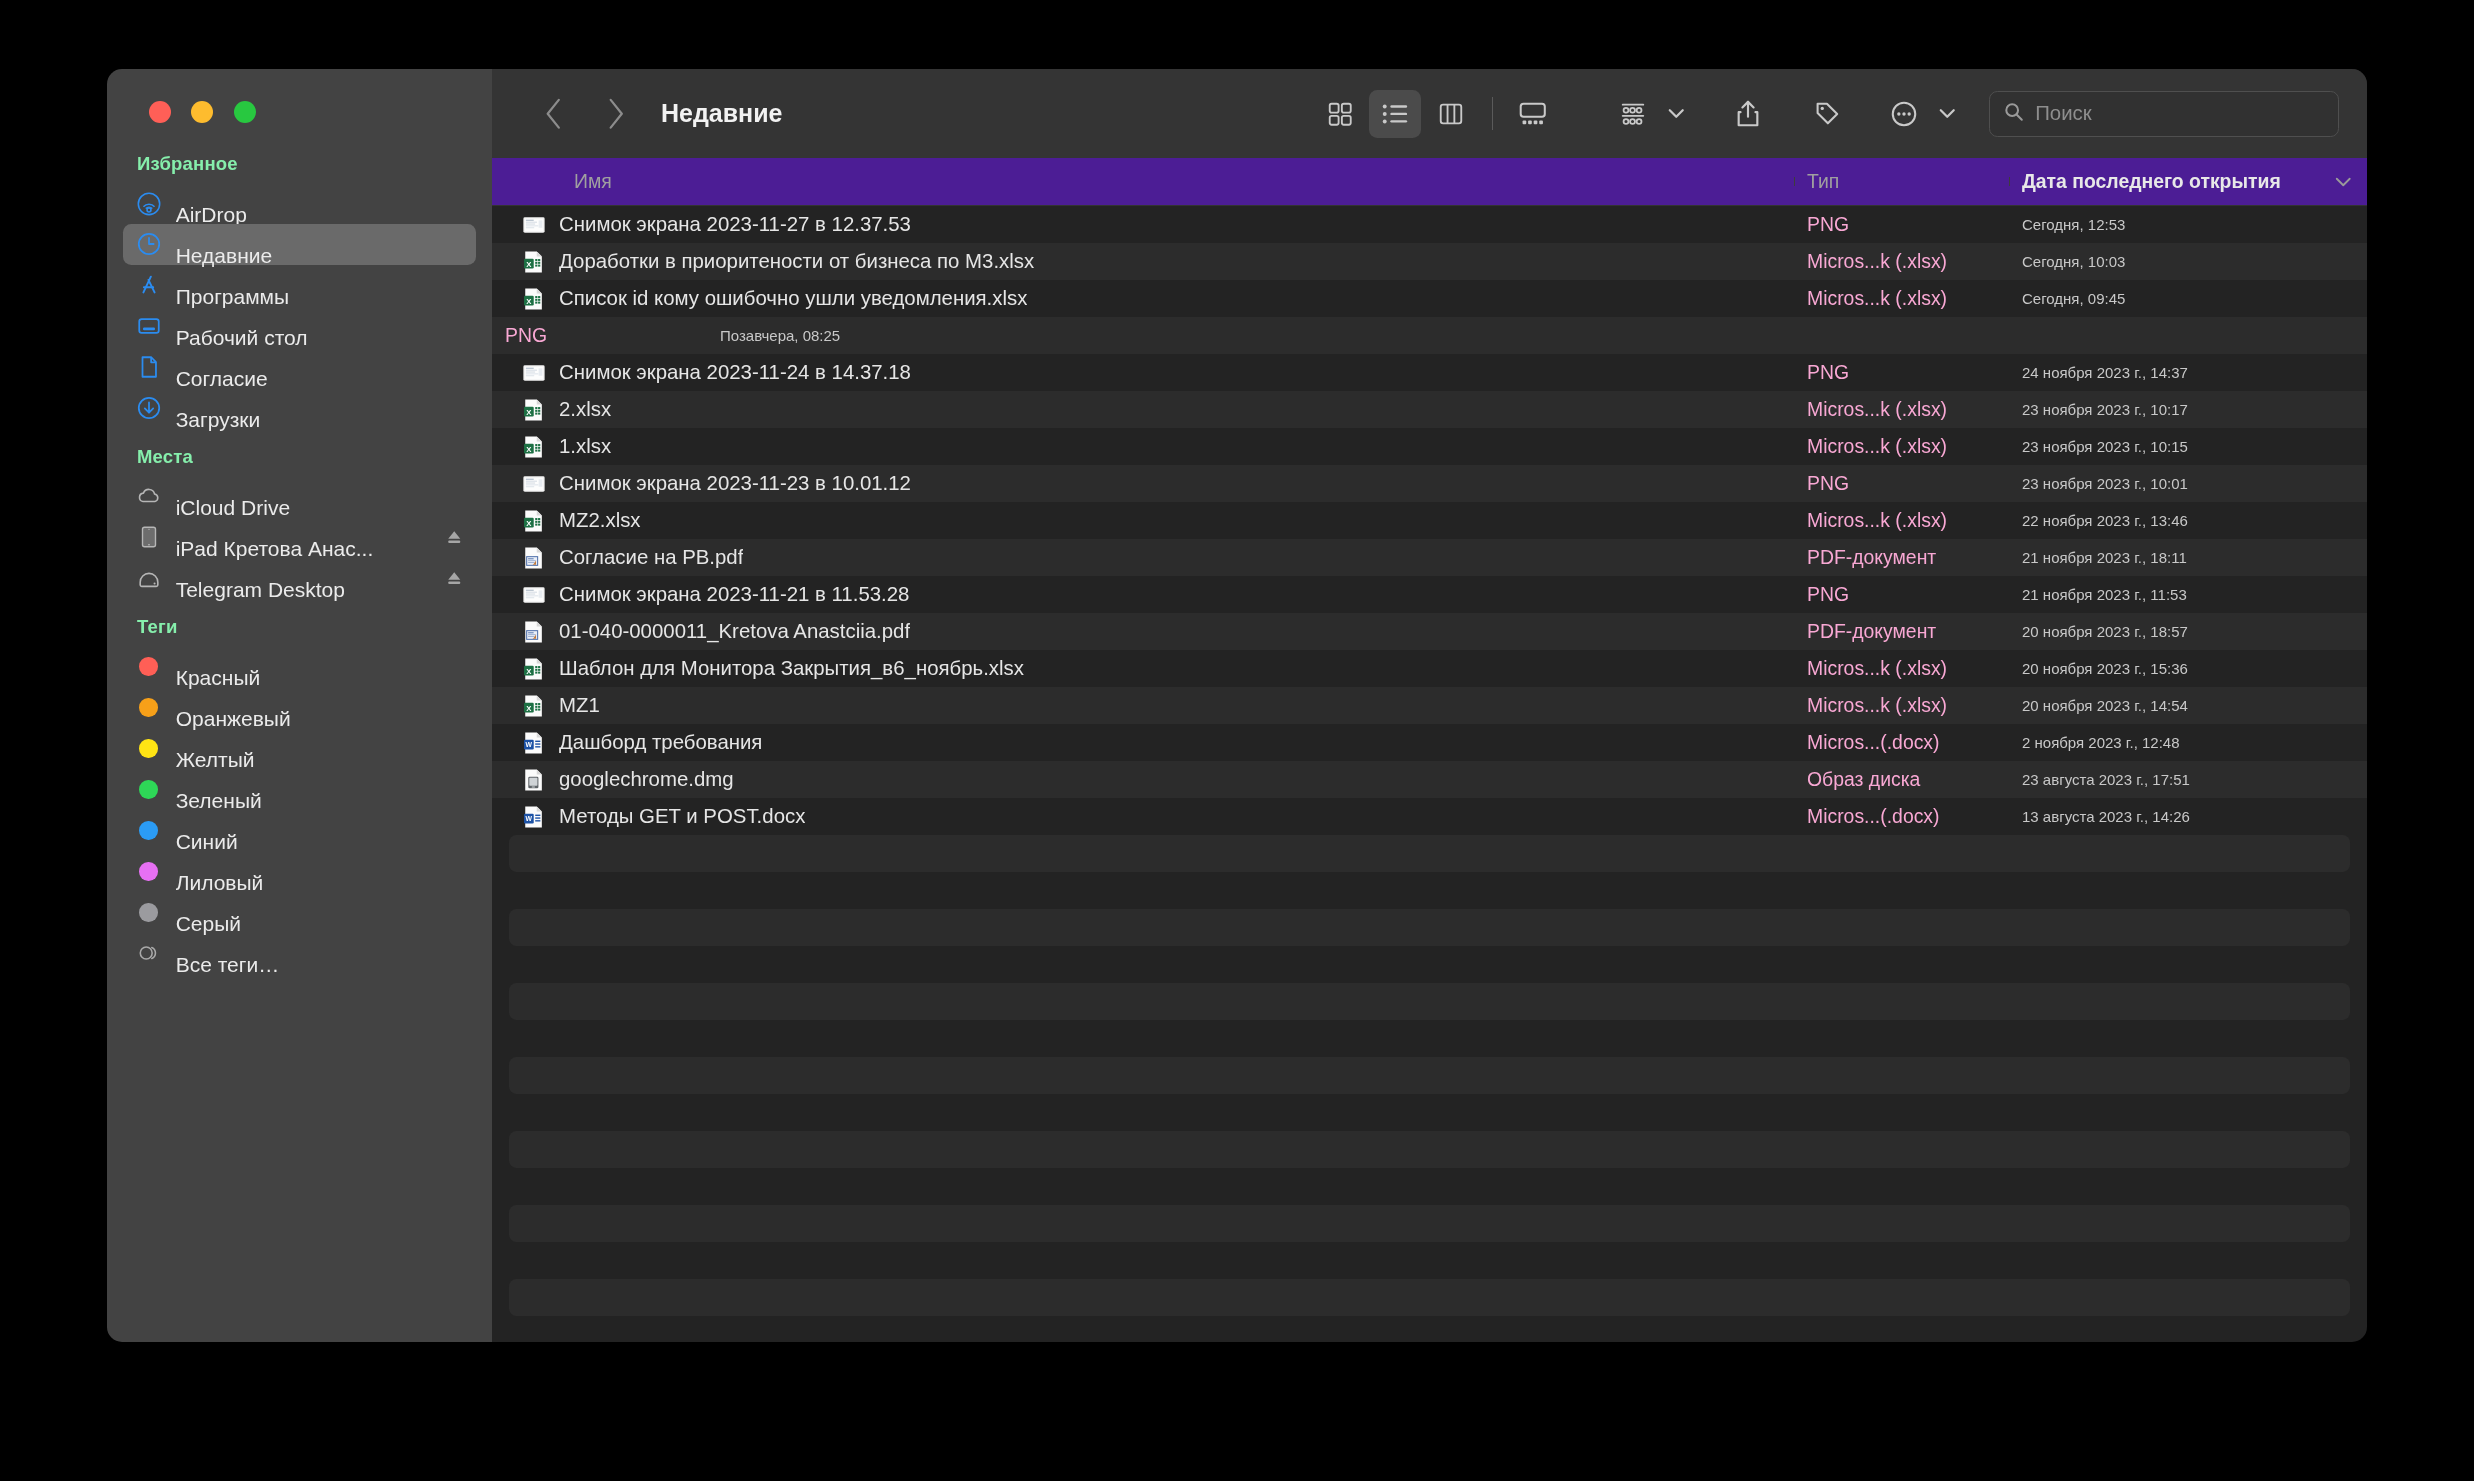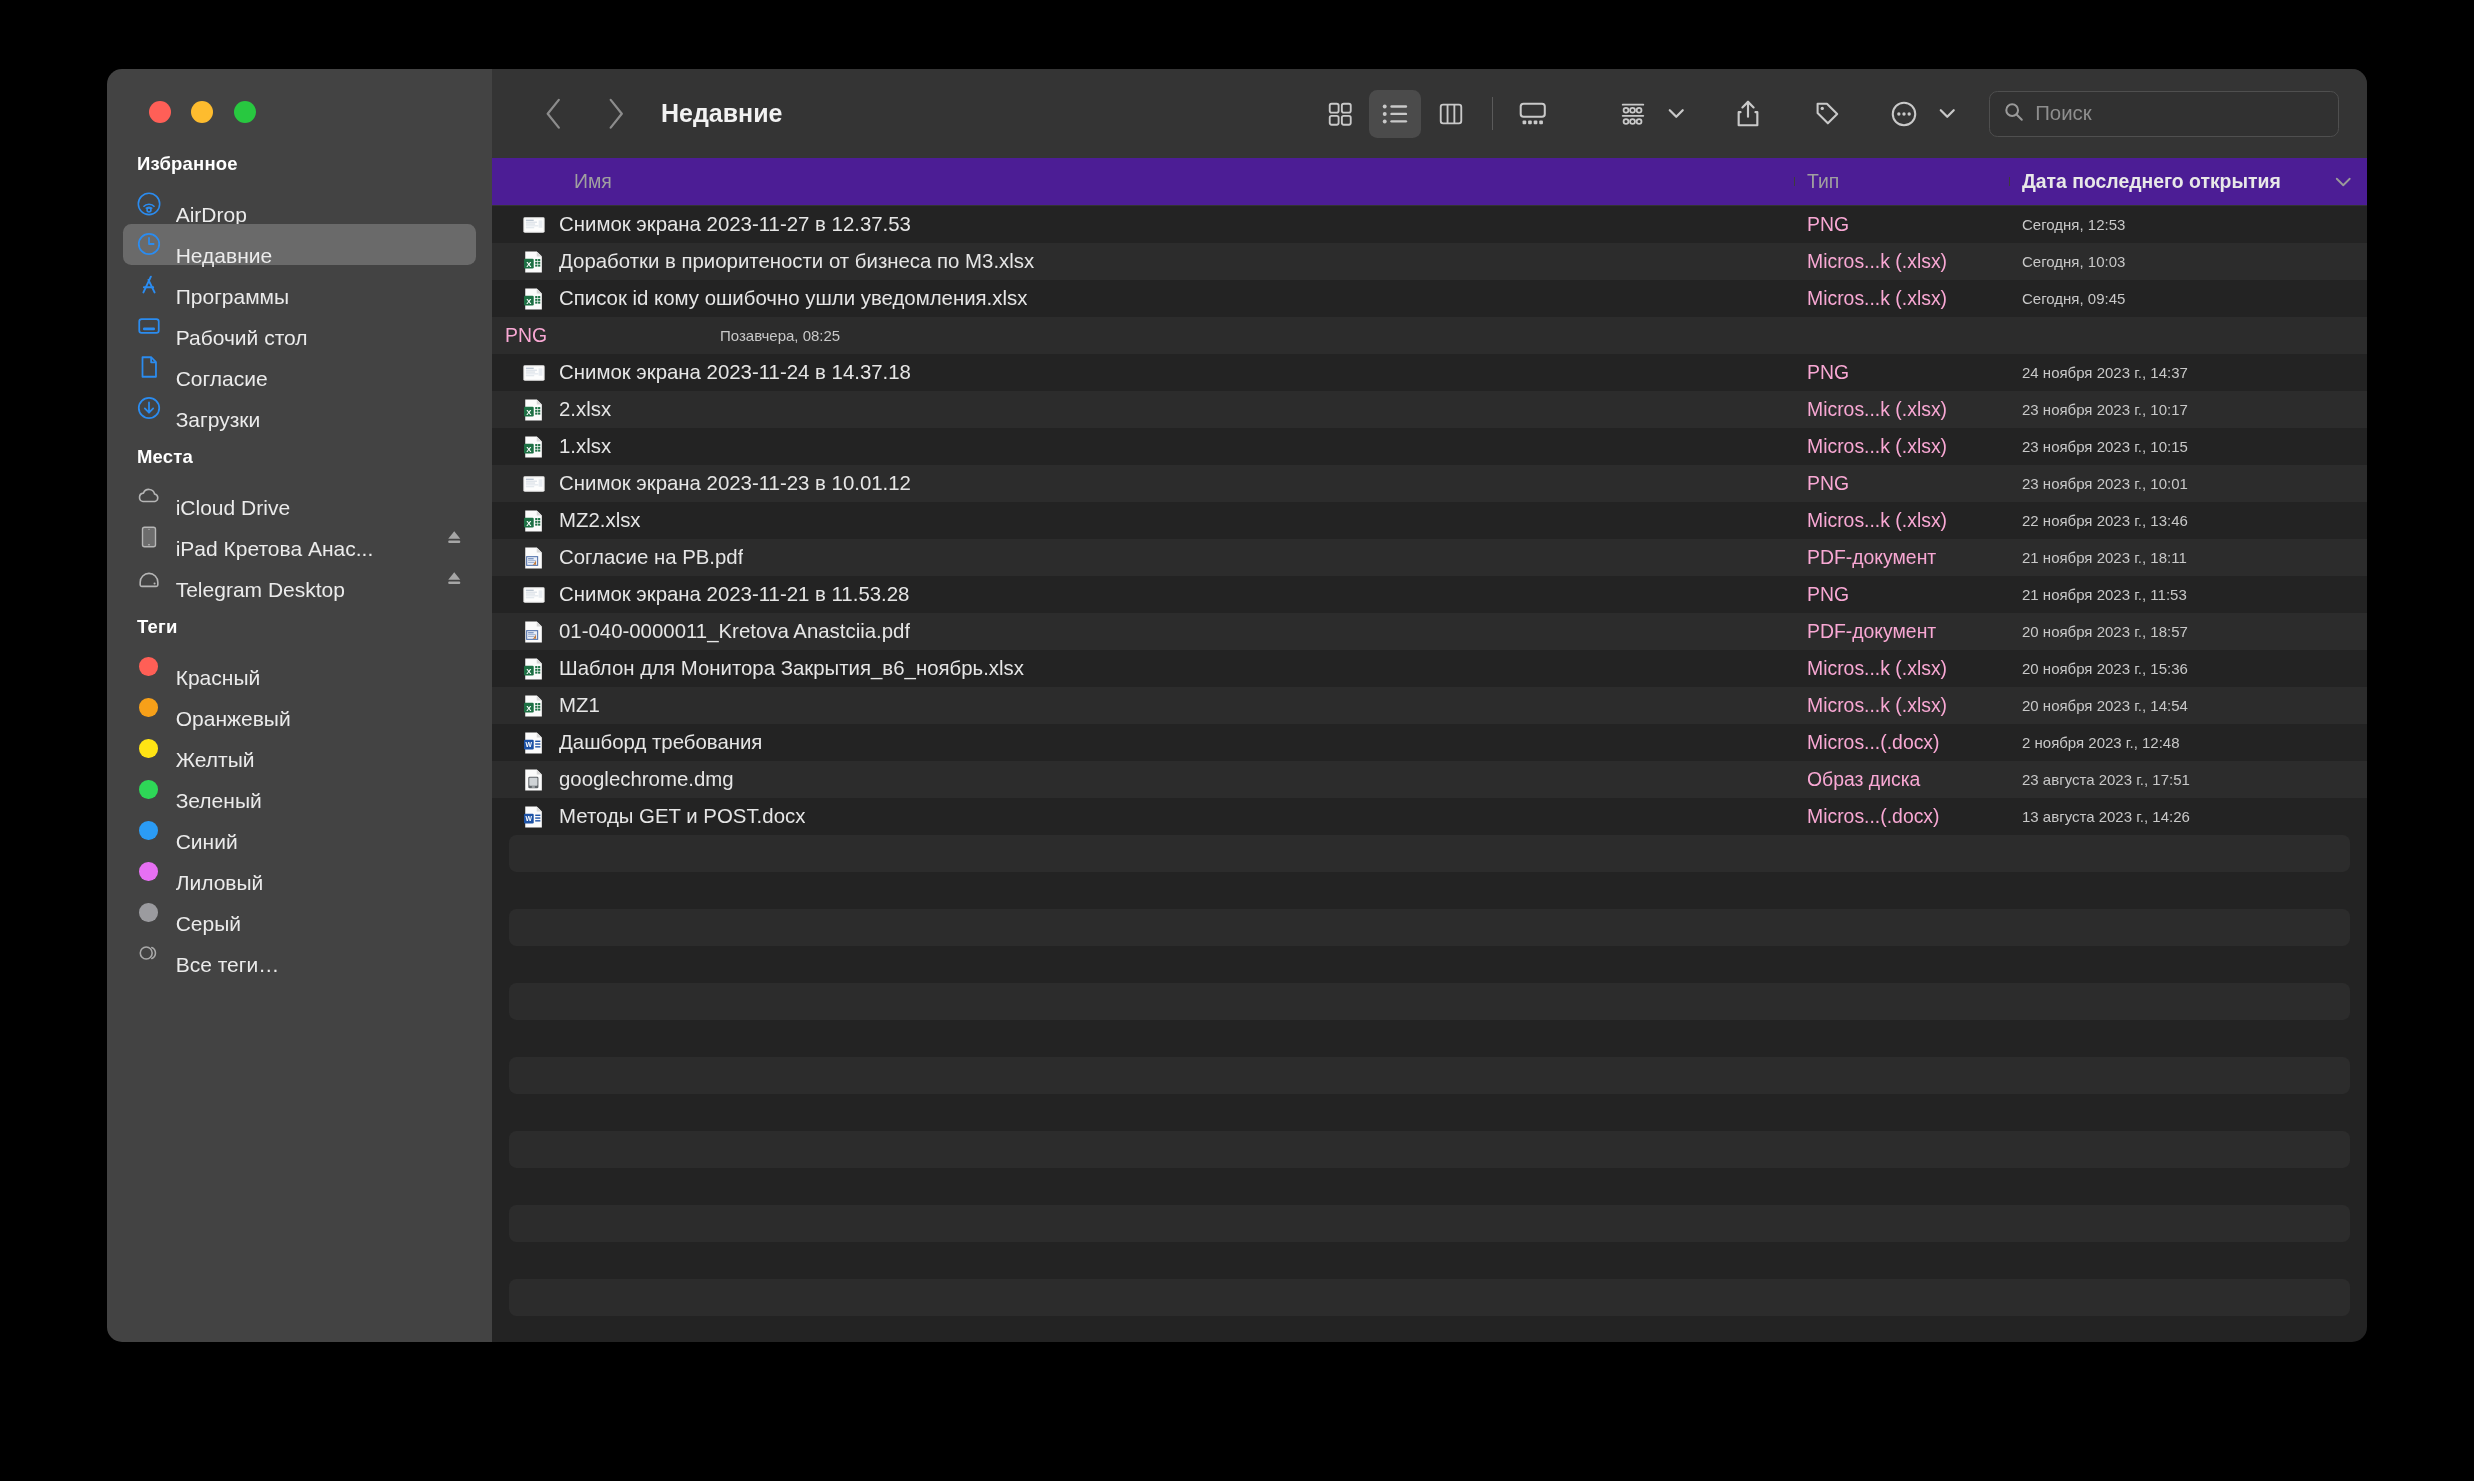--- a/index.html
+++ b/index.html
@@ -36,21 +36,21 @@
     height: 67px;
   }
   .light { width: 22px; height: 22px; border-radius: 50%; }
   .light.red    { background: #ff5f57; }
   .light.yellow { background: #febc2e; }
   .light.green  { background: #28c840; }
 
   .sb-section { margin-top: 16.7px; }
   .sb-header {
     font-size: 18.5px;
-    color: #ffffff;
+    color: #86efac;
     font-weight: 700;
     padding: 0 0 8.3px 30px;
     letter-spacing: 0.2px;
   }
   .sb-item {
     display: flex;
     align-items: center;
     height: 41px;
     margin: 0 15.7px;
     padding-left: 13px;

